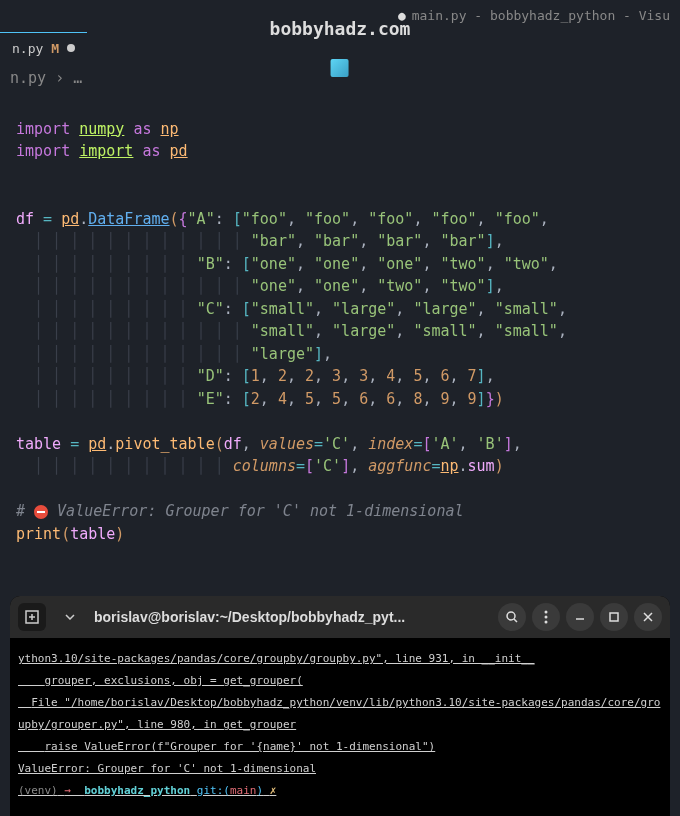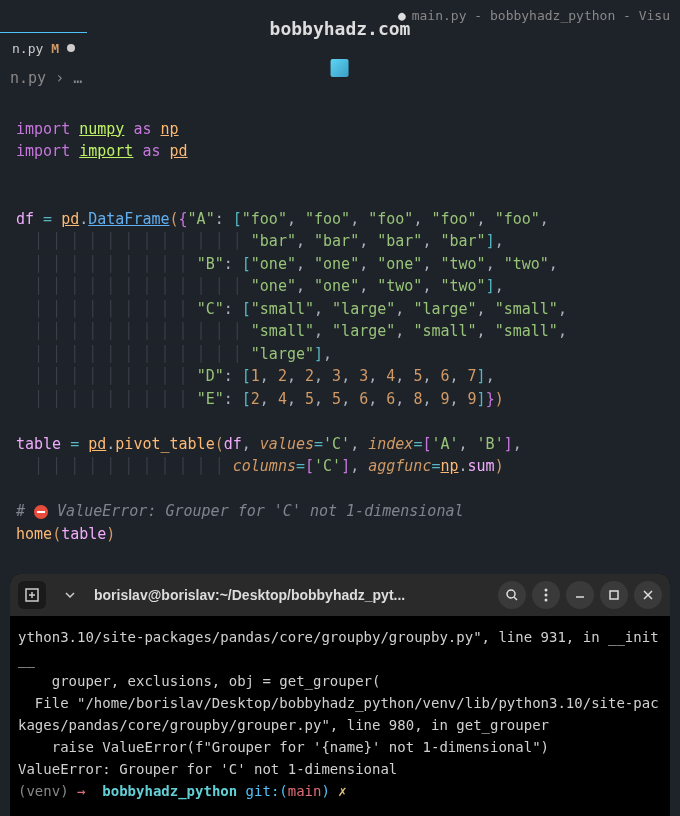--- a/index.html
+++ b/index.html
@@ -142,25 +142,26 @@
   border-radius: 50%;
   background: #3a3a3a;
   display: flex;
   align-items: center;
   justify-content: center;
   color: #ddd;
   font-size: 13px;
 }
 .term-body {
   padding: 10px 8px 14px 8px;
-  font-size: 14px;
+  font-size: 11px;
   line-height: 22px;
   color: #d0d0d0;
   white-space: pre-wrap;
   word-break: break-all;
+  text-decoration: underline;
 }
 .venv { color: #888; }
 .arrow { color: #e06c75; }
 .dir { color: #61d0d6; font-weight: bold; }
 .git { color: #4fc3f7; }
 .branch { color: #e06c75; }
 .lightning { color: #e5c07b; }
 </style>
 </head>
 <body>
@@ -200,21 +201,21 @@
 <span class="guide">  │ │ │ │ │ │ │ │ │</span> <span class="str">"C"</span><span class="pun">:</span> <span class="brk3">[</span><span class="str">"small"</span><span class="pun">,</span> <span class="str">"large"</span><span class="pun">,</span> <span class="str">"large"</span><span class="pun">,</span> <span class="str">"small"</span><span class="pun">,</span>
 <span class="guide">  │ │ │ │ │ │ │ │ │ │ │ │</span> <span class="str">"small"</span><span class="pun">,</span> <span class="str">"large"</span><span class="pun">,</span> <span class="str">"small"</span><span class="pun">,</span> <span class="str">"small"</span><span class="pun">,</span>
 <span class="guide">  │ │ │ │ │ │ │ │ │ │ │ │</span> <span class="str">"large"</span><span class="brk3">]</span><span class="pun">,</span>
 <span class="guide">  │ │ │ │ │ │ │ │ │</span> <span class="str">"D"</span><span class="pun">:</span> <span class="brk3">[</span><span class="num">1</span><span class="pun">,</span> <span class="num">2</span><span class="pun">,</span> <span class="num">2</span><span class="pun">,</span> <span class="num">3</span><span class="pun">,</span> <span class="num">3</span><span class="pun">,</span> <span class="num">4</span><span class="pun">,</span> <span class="num">5</span><span class="pun">,</span> <span class="num">6</span><span class="pun">,</span> <span class="num">7</span><span class="brk3">]</span><span class="pun">,</span>
 <span class="guide">  │ │ │ │ │ │ │ │ │</span> <span class="str">"E"</span><span class="pun">:</span> <span class="brk3">[</span><span class="num">2</span><span class="pun">,</span> <span class="num">4</span><span class="pun">,</span> <span class="num">5</span><span class="pun">,</span> <span class="num">5</span><span class="pun">,</span> <span class="num">6</span><span class="pun">,</span> <span class="num">6</span><span class="pun">,</span> <span class="num">8</span><span class="pun">,</span> <span class="num">9</span><span class="pun">,</span> <span class="num">9</span><span class="brk3">]</span><span class="brk2">}</span><span class="brk1">)</span>
 
 <span class="ident">table</span> <span class="op">=</span> <span class="alias">pd</span><span class="pun">.</span><span class="fn">pivot_table</span><span class="brk1">(</span><span class="ident">df</span><span class="pun">,</span> <span class="param">values</span><span class="op">=</span><span class="str">'C'</span><span class="pun">,</span> <span class="param">index</span><span class="op">=</span><span class="brk2">[</span><span class="str">'A'</span><span class="pun">,</span> <span class="str">'B'</span><span class="brk2">]</span><span class="pun">,</span>
 <span class="guide">  │ │ │ │ │ │ │ │ │ │ │</span> <span class="param">columns</span><span class="op">=</span><span class="brk2">[</span><span class="str">'C'</span><span class="brk2">]</span><span class="pun">,</span> <span class="param">aggfunc</span><span class="op">=</span><span class="alias">np</span><span class="pun">.</span><span class="ident">sum</span><span class="brk1">)</span>
 
 <span class="cmt">#</span> <span class="stop"></span><span class="cmt"> ValueError: Grouper for 'C' not 1-dimensional</span>
-<span class="fn">home</span><span class="brk1">(</span><span class="ident">table</span><span class="brk1">)</span>
+<span class="fn">print</span><span class="brk1">(</span><span class="ident">table</span><span class="brk1">)</span>
 </div>
 
 <div class="terminal">
   <div class="term-header">
     <div class="term-btn term-btn-dark">
       <svg width="14" height="14" viewBox="0 0 14 14">
           <rect x="1" y="1" width="12" height="12" fill="none" stroke="#ccc" stroke-width="1.5"></rect>
           <path d="M7 4v6M4 7h6" stroke="#ccc" stroke-width="1.5"></path>
         </svg>
     </div>

